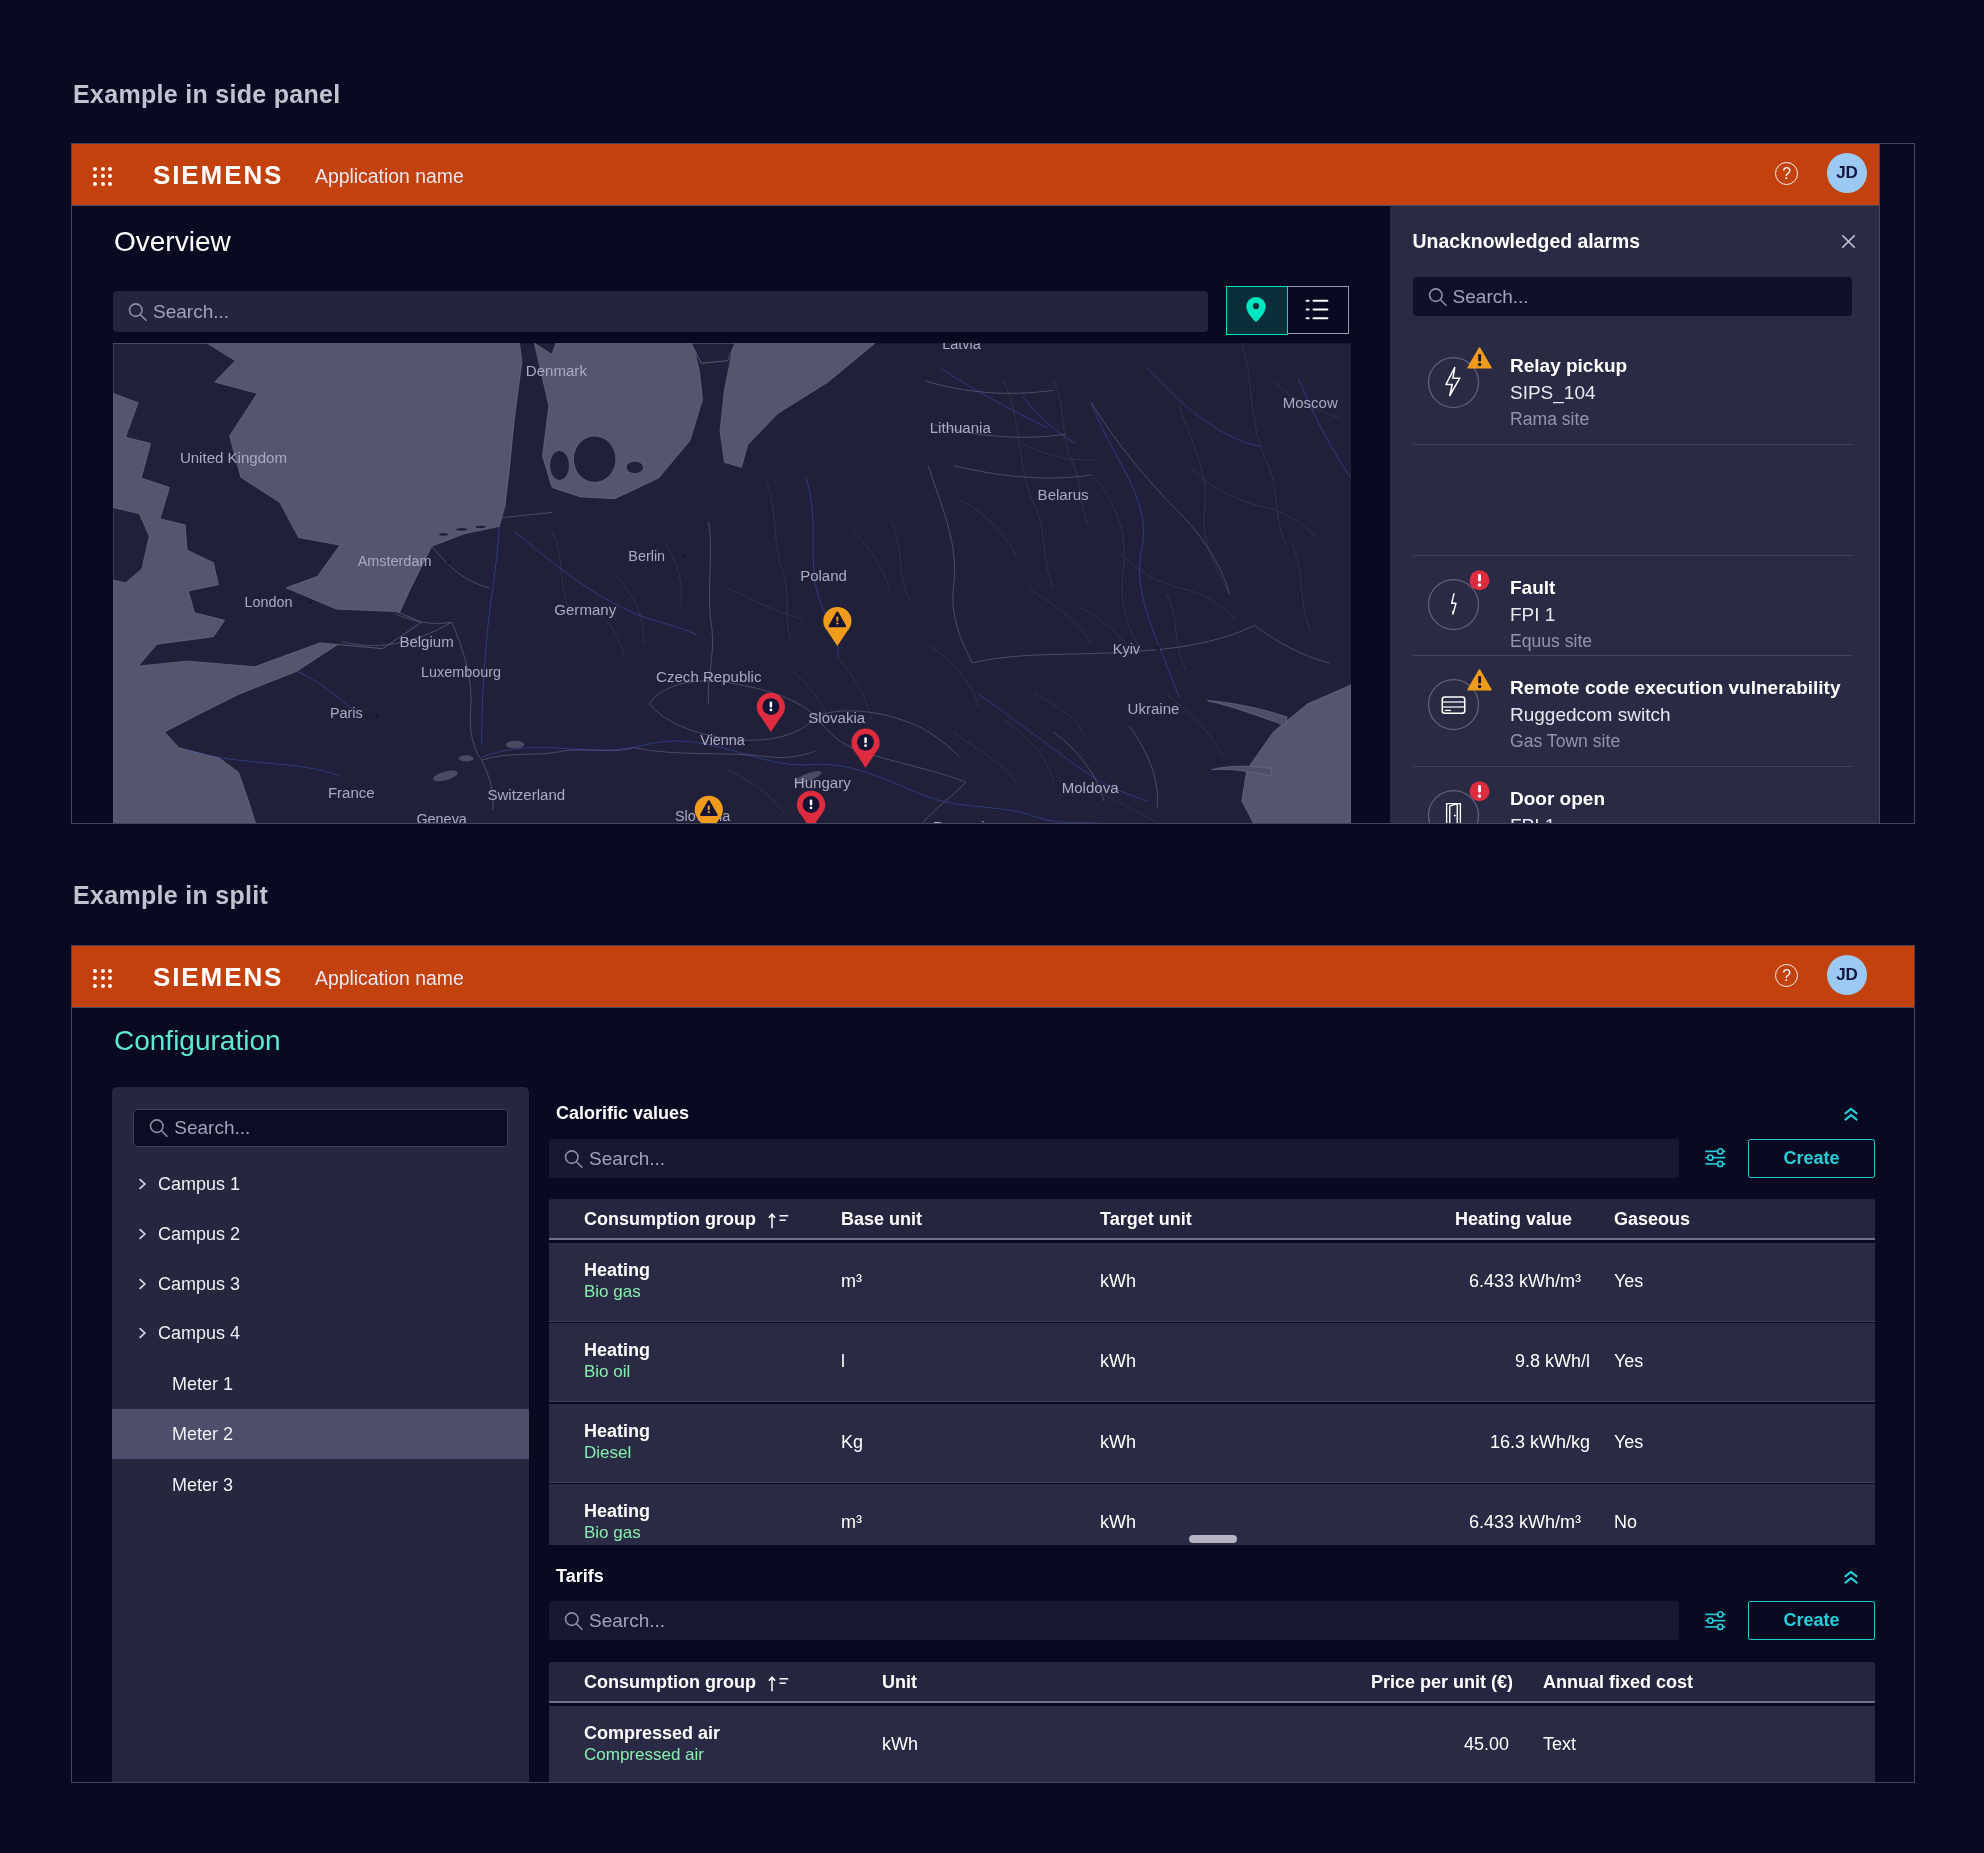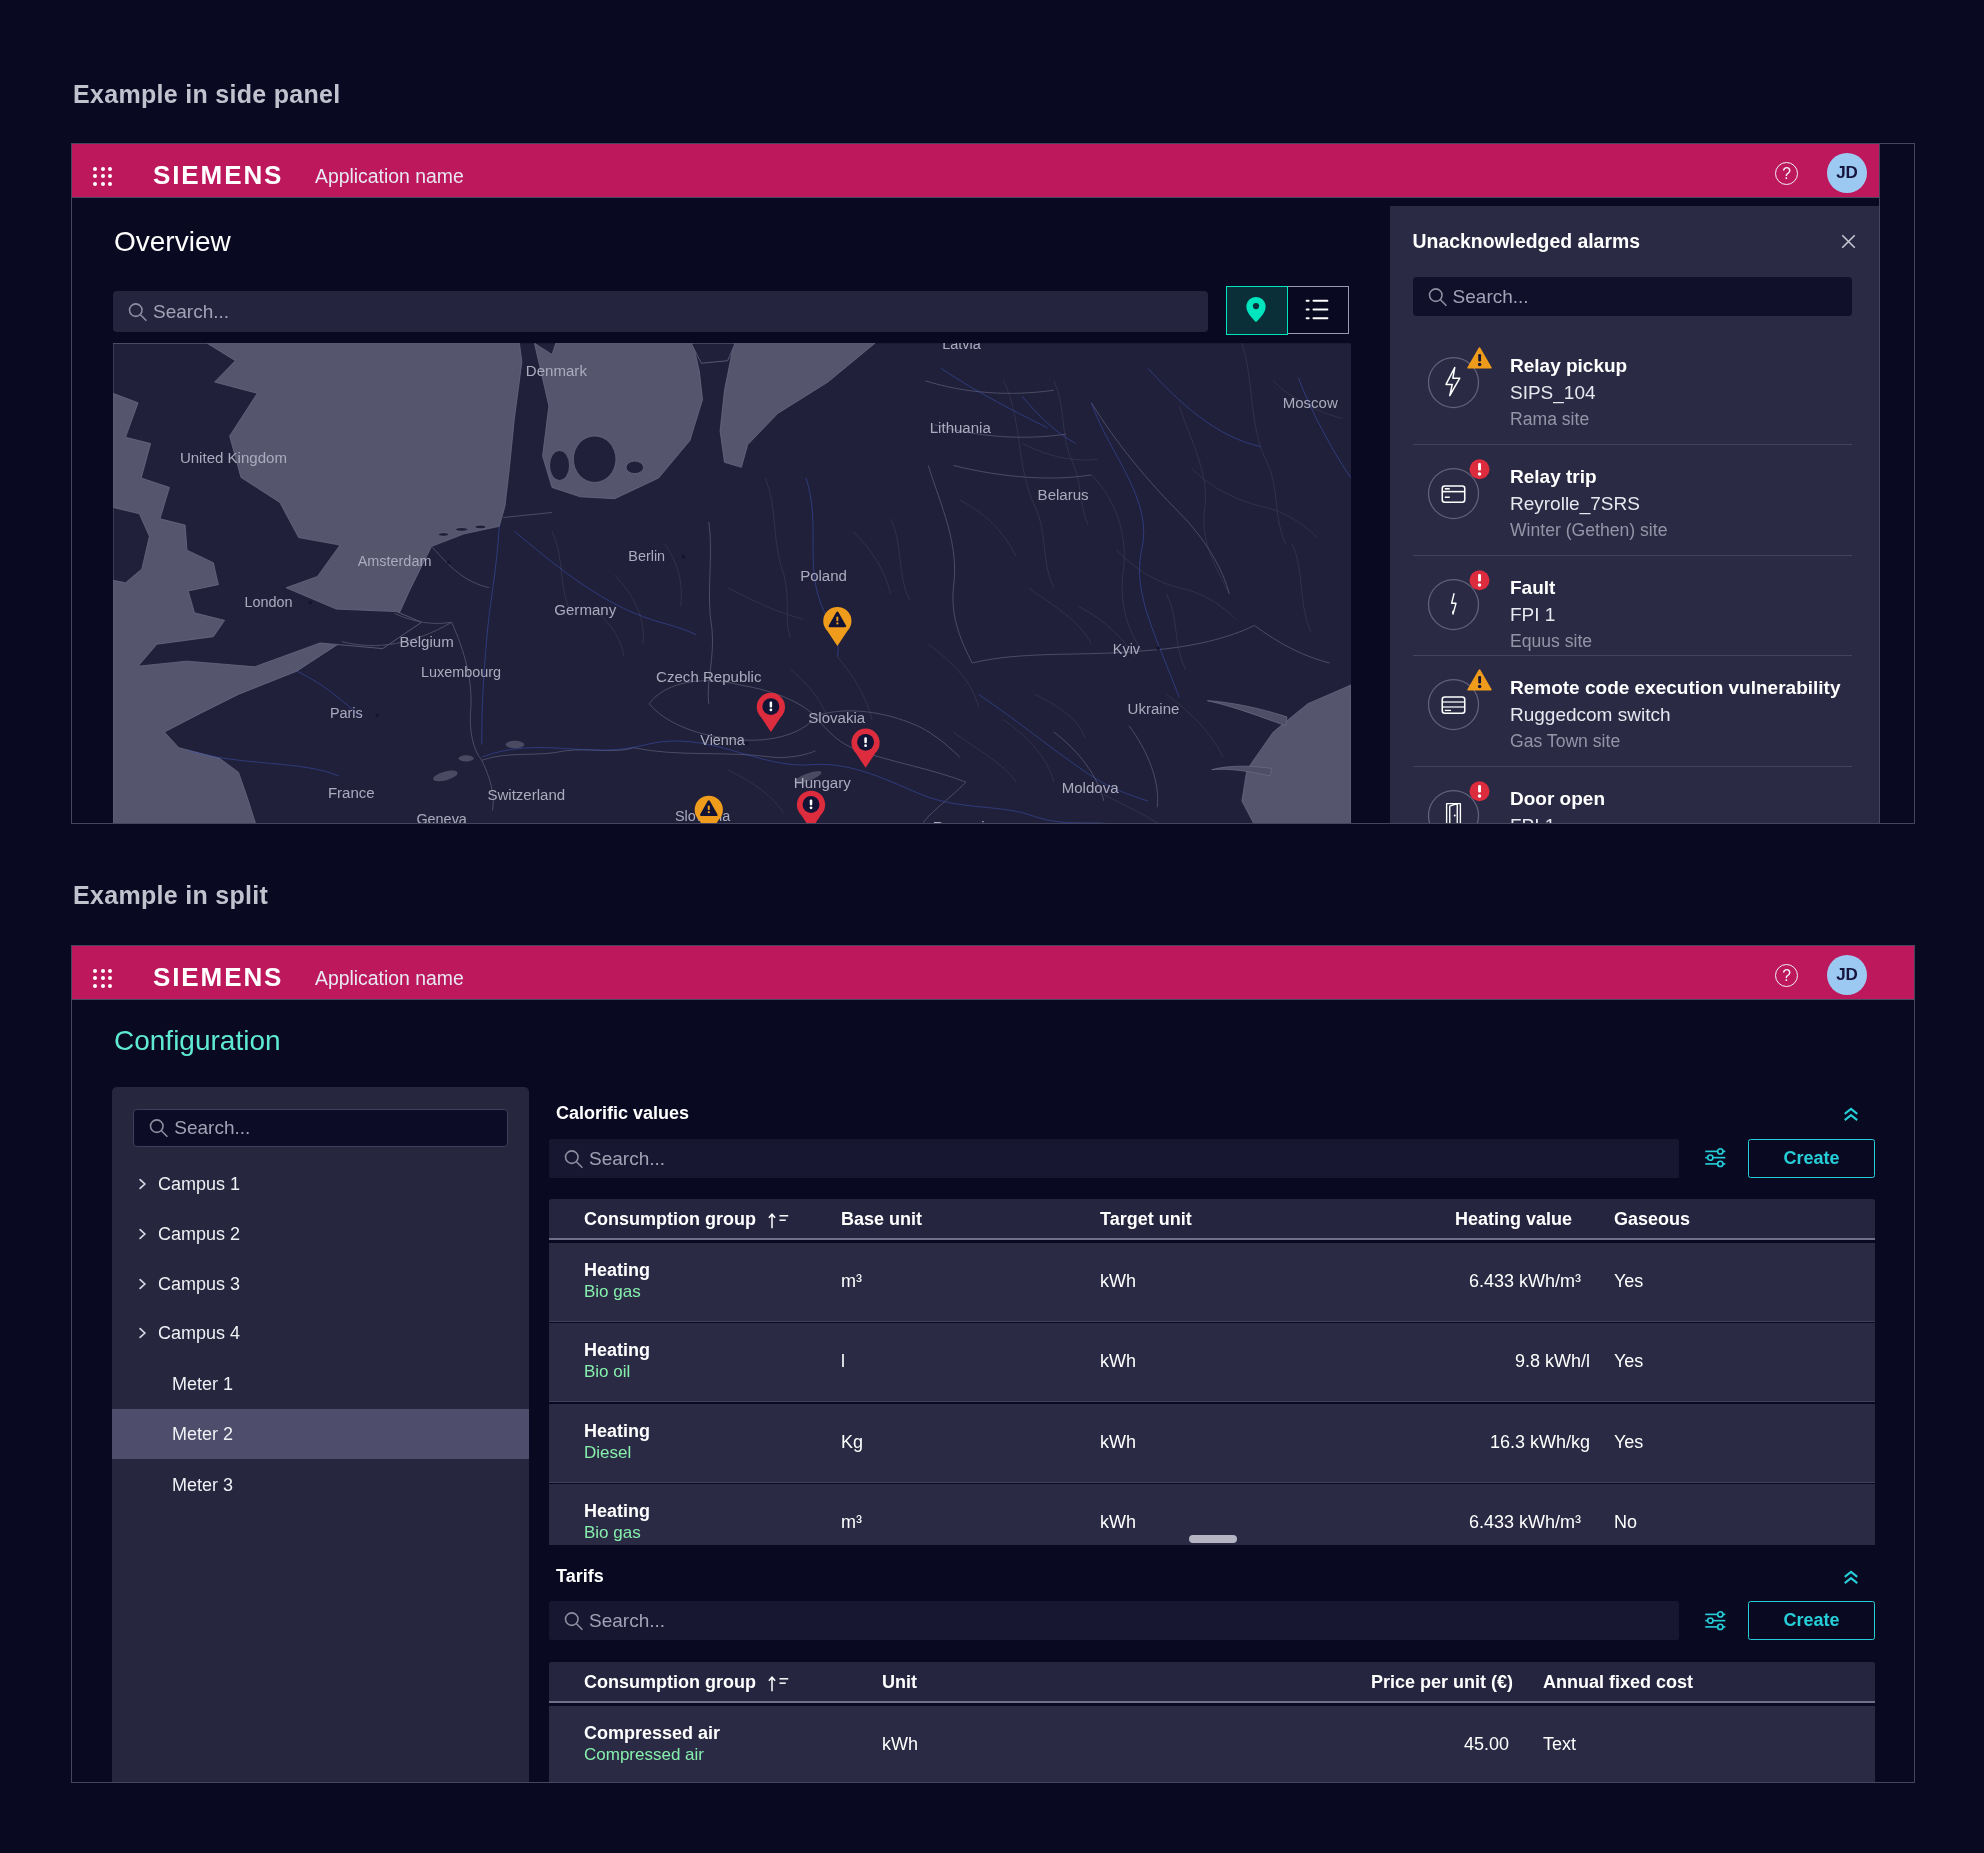--- a/index.html
+++ b/index.html
@@ -1,19 +1,19 @@
 <!DOCTYPE html>
 <html style="font-size:10px"><head><meta charset="utf-8">
 <style>
 *{margin:0;padding:0;box-sizing:border-box;}
 html,body{width:1985px;height:1853px;background:#0A0922;font-family:"Liberation Sans",sans-serif;overflow:hidden;position:relative;}
 .abs{position:absolute;}
 .pagetitle{position:absolute;left:73px;font-size:25px;font-weight:bold;color:#C2C2CF;letter-spacing:0.3px;}
 .frame{position:absolute;left:71px;width:1844px;border:1.3px solid #45455E;background:#0A0922;overflow:hidden;}
-.hdr{position:absolute;left:0;top:0;height:54px;background:#be185d;border-bottom:1.3px solid #4A4A64;text-decoration:underline;}
+.hdr{position:absolute;left:0;top:0;height:62px;background:#c2410c;border-bottom:1.3px solid #4A4A64;text-decoration:underline;}
 .gridicon{position:absolute;left:21px;top:22.6px;width:19.4px;height:19.4px;}
 .gridicon i{position:absolute;width:4.4px;height:4.4px;border-radius:50%;background:#fff;}
 .siemens{position:absolute;left:81px;top:16.3px;font-size:26px;font-weight:bold;color:#fff;letter-spacing:1.9px;}
 .appname{position:absolute;left:243px;top:21px;font-size:19.4px;color:#E8E8F2;}
 .helpc{position:absolute;width:23px;height:23px;border:1.9px solid #F0F0F5;border-radius:50%;color:#F0F0F5;text-align:center;font-size:15.7px;line-height:21.3px;}
 .avatar{position:absolute;width:40px;height:40px;border-radius:50%;background:#9CC9F2;color:#15153E;font-weight:bold;font-size:17px;text-align:center;line-height:40px;}
 .searchbox{position:absolute;border-radius:3.8px;color:#A2A2B6;}
 .searchbox .mg{position:absolute;left:14px;top:50%;transform:translateY(-50%);}
 .searchbox .st{position:absolute;left:40px;top:50%;transform:translateY(-50%);font-size:19px;}
 .mg svg{display:block;}
@@ -268,37 +268,20 @@
           <path d="M20 2 L38 33 L2 33 Z" fill="#EF9B1B" stroke="#EF9B1B" stroke-width="3" stroke-linejoin="round"></path>
           <rect x="18" y="11" width="4.5" height="12" rx="2" fill="#131335"></rect>
           <circle cx="20.2" cy="28" r="2.8" fill="#131335"></circle>
         </svg>
       <div class="t1a">Relay pickup</div>
         <div class="t2a">SIPS_104</div>
         <div class="t3a">Rama site</div>
     </div>
     <div class="asep" style="top:238px;"></div>
 
-    <div class="arow" style="top:242px;">
-      <svg class="ic" viewBox="0 0 88 88">
-          <circle cx="44" cy="44" r="40" fill="none" stroke="#62627C" stroke-width="2"></circle>
-          <rect x="26" y="32" width="36" height="26" rx="4" fill="none" stroke="#fff" stroke-width="2.5"></rect>
-          <line x1="26" y1="41" x2="62" y2="41" stroke="#fff" stroke-width="2.5"></line>
-          <line x1="30" y1="50" x2="38" y2="50" stroke="#fff" stroke-width="2.5"></line>
-          <line x1="30" y1="36.5" x2="38" y2="36.5" stroke="#fff" stroke-width="2.5"></line>
-        </svg>
-      <svg class="bdg" viewBox="0 0 40 36">
-          <circle cx="20" cy="18" r="16" fill="#DC2C3E"></circle>
-          <rect x="17.8" y="8" width="4.5" height="12" rx="2" fill="#fff"></rect>
-          <circle cx="20" cy="25.5" r="2.8" fill="#fff"></circle>
-        </svg>
-      <div class="t1a">Relay trip</div>
-        <div class="t2a">Reyrolle_7SRS</div>
-        <div class="t3a">Winter (Gethen) site</div>
-    </div>
     <div class="asep" style="top:349px;"></div>
 
     <div class="arow" style="top:353px;">
       <svg class="ic" viewBox="0 0 88 88">
           <circle cx="44" cy="44" r="40" fill="none" stroke="#62627C" stroke-width="2"></circle>
           <path d="M45 26 L41 42 L48 42 L43 60 M43 60 L43 54" fill="none" stroke="#fff" stroke-width="2.2" stroke-linejoin="round"></path>
         </svg>
       <svg class="bdg" viewBox="0 0 40 36">
           <circle cx="20" cy="18" r="16" fill="#DC2C3E"></circle>
           <rect x="17.8" y="8" width="4.5" height="12" rx="2" fill="#fff"></rect>

